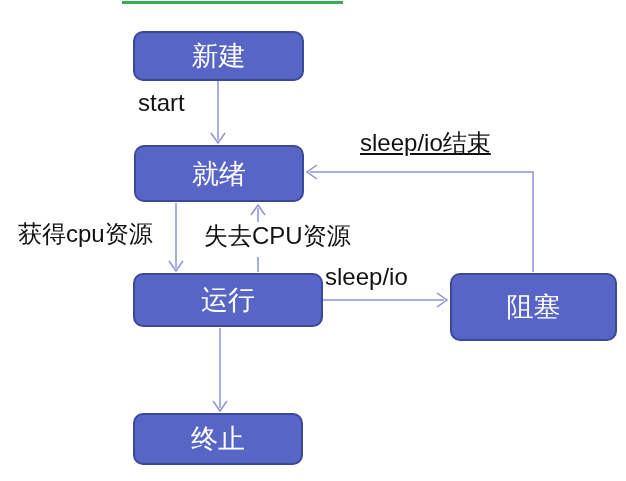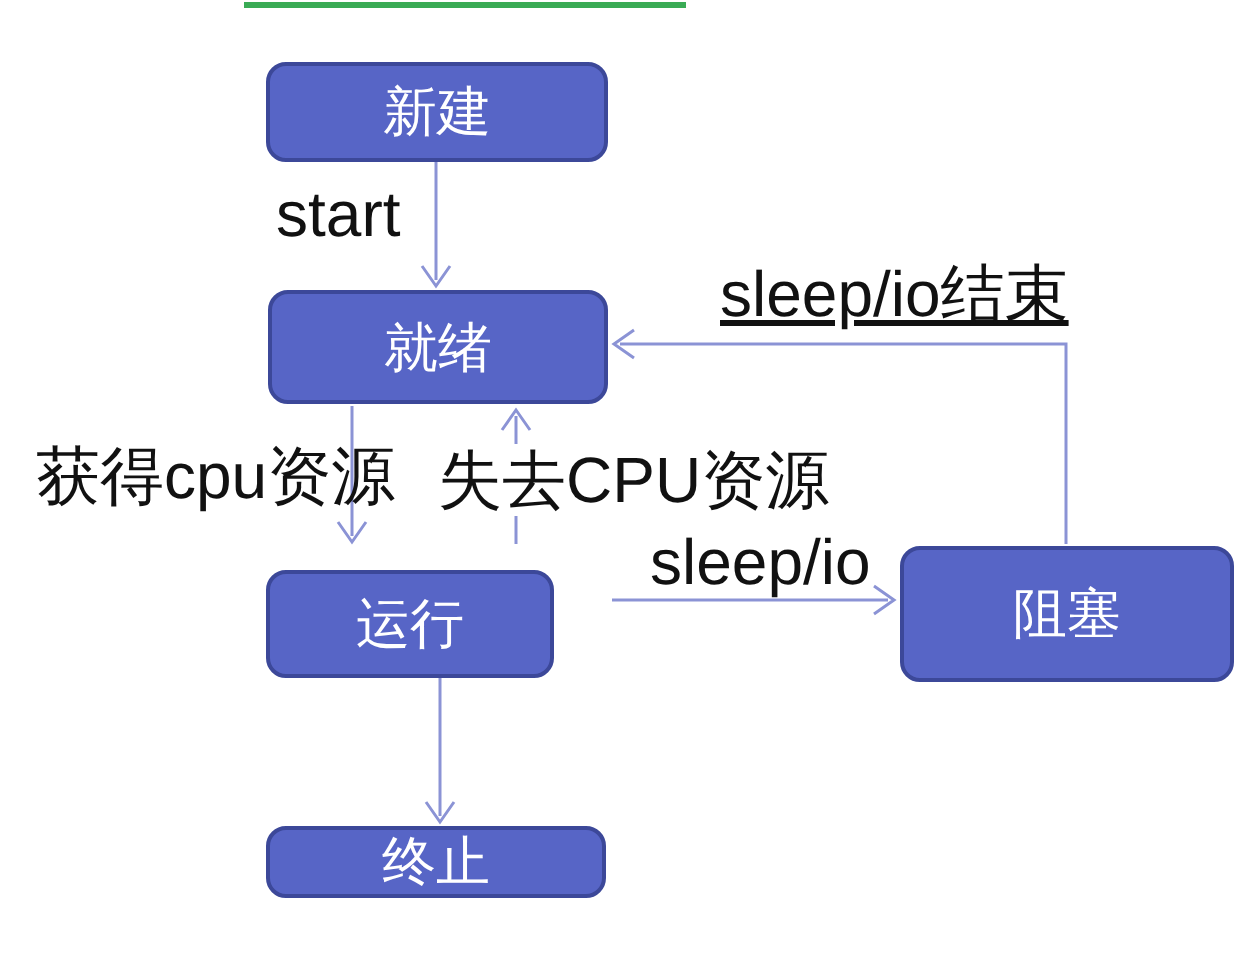--- a/index.html
+++ b/index.html
@@ -42,33 +42,33 @@
     justify-content: center;
     background: var(--node_fill, #5765c6);
     border: 2px solid var(--node_border, #3c4899);
     border-radius: 10px;
     color: var(--node_text, #ffffff);
     font-size: 27px;
     box-sizing: border-box;
   }
   .node-new        { left: 133px; top: 31px;  width: 171px; height: 50px; }
   .node-ready      { left: 134px; top: 145px; width: 170px; height: 57px; }
-  .node-running    { left: 133px; top: 285px; width: 144px; height: 54px; }
+  .node-running    { left: 133px; top: 273px; width: 190px; height: 54px; }
   .node-blocked    { left: 450px; top: 273px; width: 167px; height: 68px; }
-  .node-terminated { left: 133px; top: 413px; width: 170px; height: 36px; }
+  .node-terminated { left: 133px; top: 413px; width: 170px; height: 52px; }
   .edge-label {
     position: absolute;
     color: var(--label_text, #111111);
-    font-size: 32px;
+    font-size: 24px;
     white-space: nowrap;
     line-height: 1.1;
   }
   .label-start        { left: 138px; top: 90px; }
   .label-acquire-cpu  { left: 18px;  top: 221px; }
-  .label-lose-cpu     { left: 217px; top: 223px; background: var(--background, #ffffff); padding: 0 2px; }
+  .label-lose-cpu     { left: 202px; top: 223px; background: var(--background, #ffffff); padding: 0 2px; }
   .label-sleep-io     { left: 325px; top: 264px; }
   .label-sleep-io-end { left: 360px; top: 130px; text-decoration: underline; }
   .label-run-complete { left: 240px; top: 352px; }
 </style>
 </head>
 <body>
 
 <div class="canvas">
 
   <div class="accent-line"></div>

